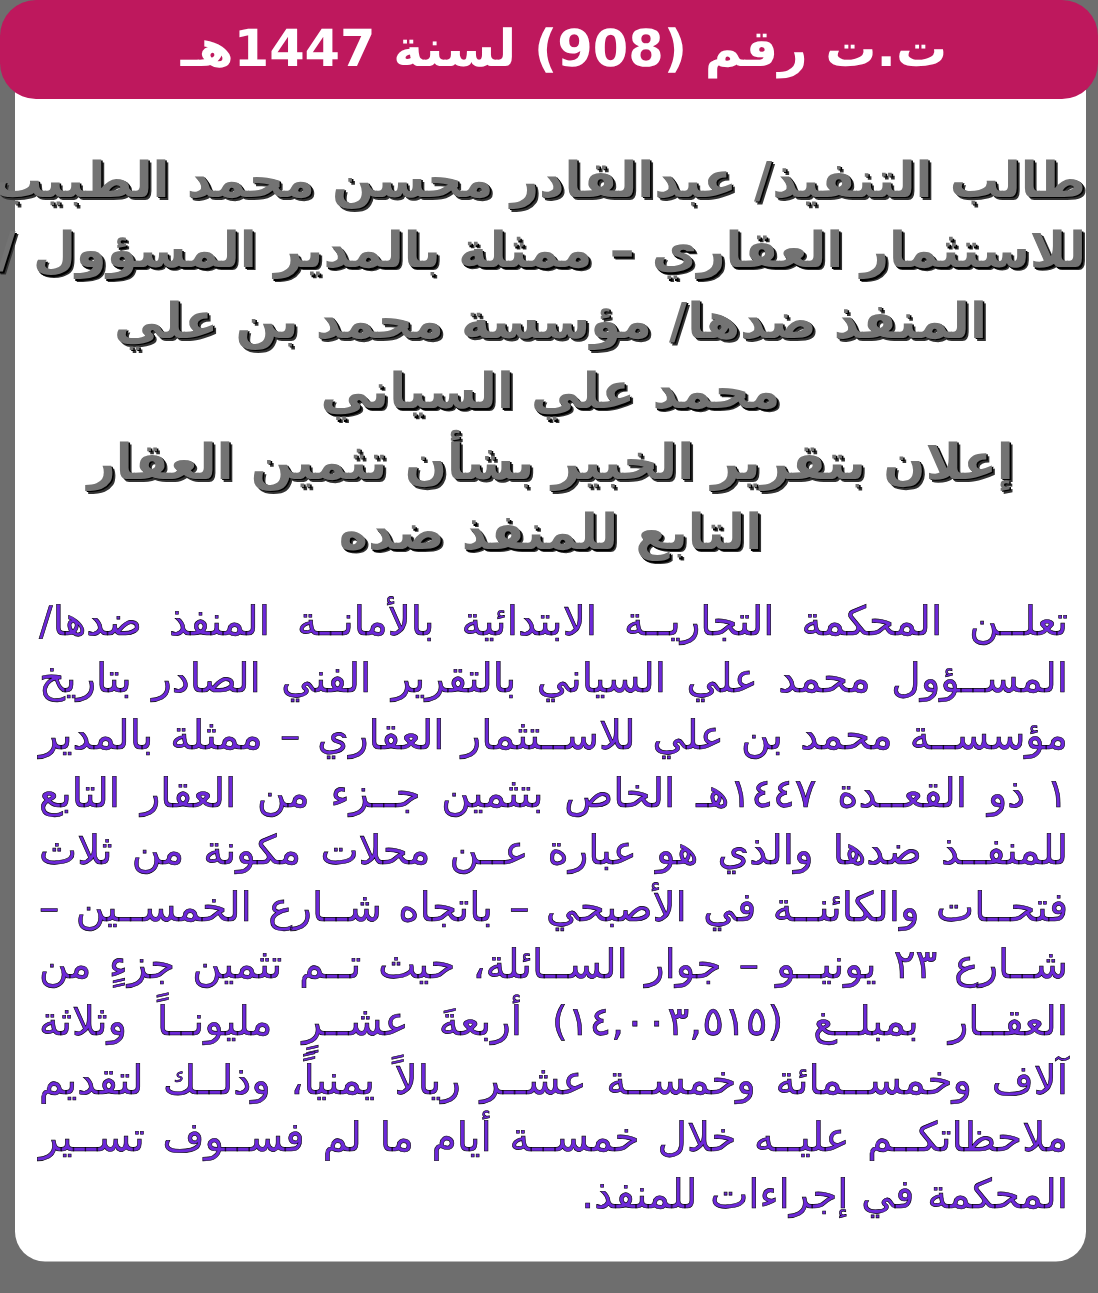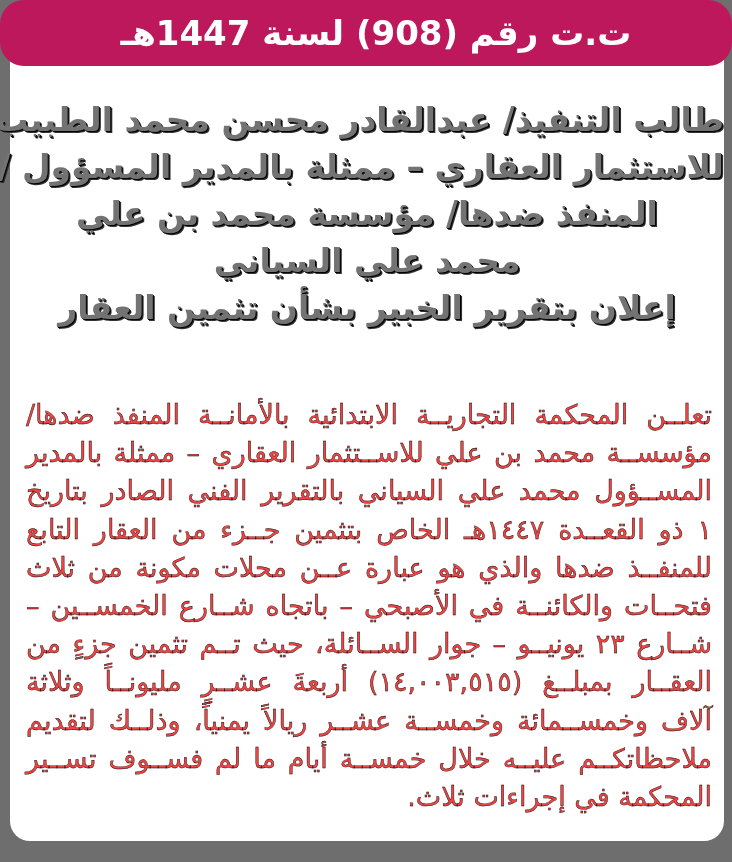--- a/index.html
+++ b/index.html
@@ -70,21 +70,21 @@
       top: 336px;
       width: 686px;
       direction: rtl;
       text-align: justify;
     }
     .body-text .bline {
       font-family: "DejaVu Sans", sans-serif;
       font-weight: normal;
       font-size: 27px;
       line-height: 38.2px;
-      color: #ef4444;
+      color: #6d28d9;
       white-space: nowrap;
       text-align-last: justify;
       display: block;
       -webkit-text-stroke: 0.4px #000;
     }
     .body-text .bline.last {
       text-align-last: right;
     }
   </style>
 </head>
@@ -94,28 +94,29 @@
   <span class="title">ت.ت رقم (908) لسنة 1447هـ</span>
 </div>
 
 <div class="panel">
   <div class="headings">
     <div class="hline">طالب التنفيذ/ عبدالقادر محسن محمد الطبيب</div>
     <div class="hline">للاستثمار العقاري – ممثلة بالمدير المسؤول /</div>
     <div class="hline">المنفذ ضدها/ مؤسسة محمد بن علي</div>
     <div class="hline">محمد علي السياني</div>
     <div class="hline">إعلان بتقرير الخبير بشأن تثمين العقار</div>
+    <div class="hline">التابع للمنفذ ضده</div>
   </div>
 
   <div class="body-text">
     <span class="bline">تعلــن المحكمة التجاريــة الابتدائية بالأمانــة المنفذ ضدها/</span>
+    <span class="bline">المســؤول محمد علي السياني بالتقرير الفني الصادر بتاريخ</span>
     <span class="bline">مؤسســة محمد بن علي للاســتثمار العقاري – ممثلة بالمدير</span>
-    <span class="bline">المســؤول محمد علي السياني بالتقرير الفني الصادر بتاريخ</span>
     <span class="bline">١ ذو القعــدة ١٤٤٧هـ الخاص بتثمين جــزء من العقار التابع</span>
     <span class="bline">للمنفــذ ضدها والذي هو عبارة عــن محلات مكونة من ثلاث</span>
     <span class="bline">فتحــات والكائنــة في الأصبحي – باتجاه شــارع الخمســين –</span>
     <span class="bline">شــارع ٢٣ يونيــو – جوار الســائلة، حيث تــم تثمين جزءٍ من</span>
     <span class="bline">العقــار بمبلــغ (١٤,٠٠٣,٥١٥) أربعةَ عشــرٍ مليونــاً وثلاثة</span>
     <span class="bline">آلاف وخمســمائة وخمســة عشــر ريالاً يمنياً، وذلــك لتقديم</span>
     <span class="bline">ملاحظاتكــم عليــه خلال خمســة أيام ما لم فســوف تســير</span>
-    <span class="bline last">المحكمة في إجراءات ثلاث.</span>
+    <span class="bline last">المحكمة في إجراءات للمنفذ.</span>
   </div>
 </div>
 
 </body></html>

